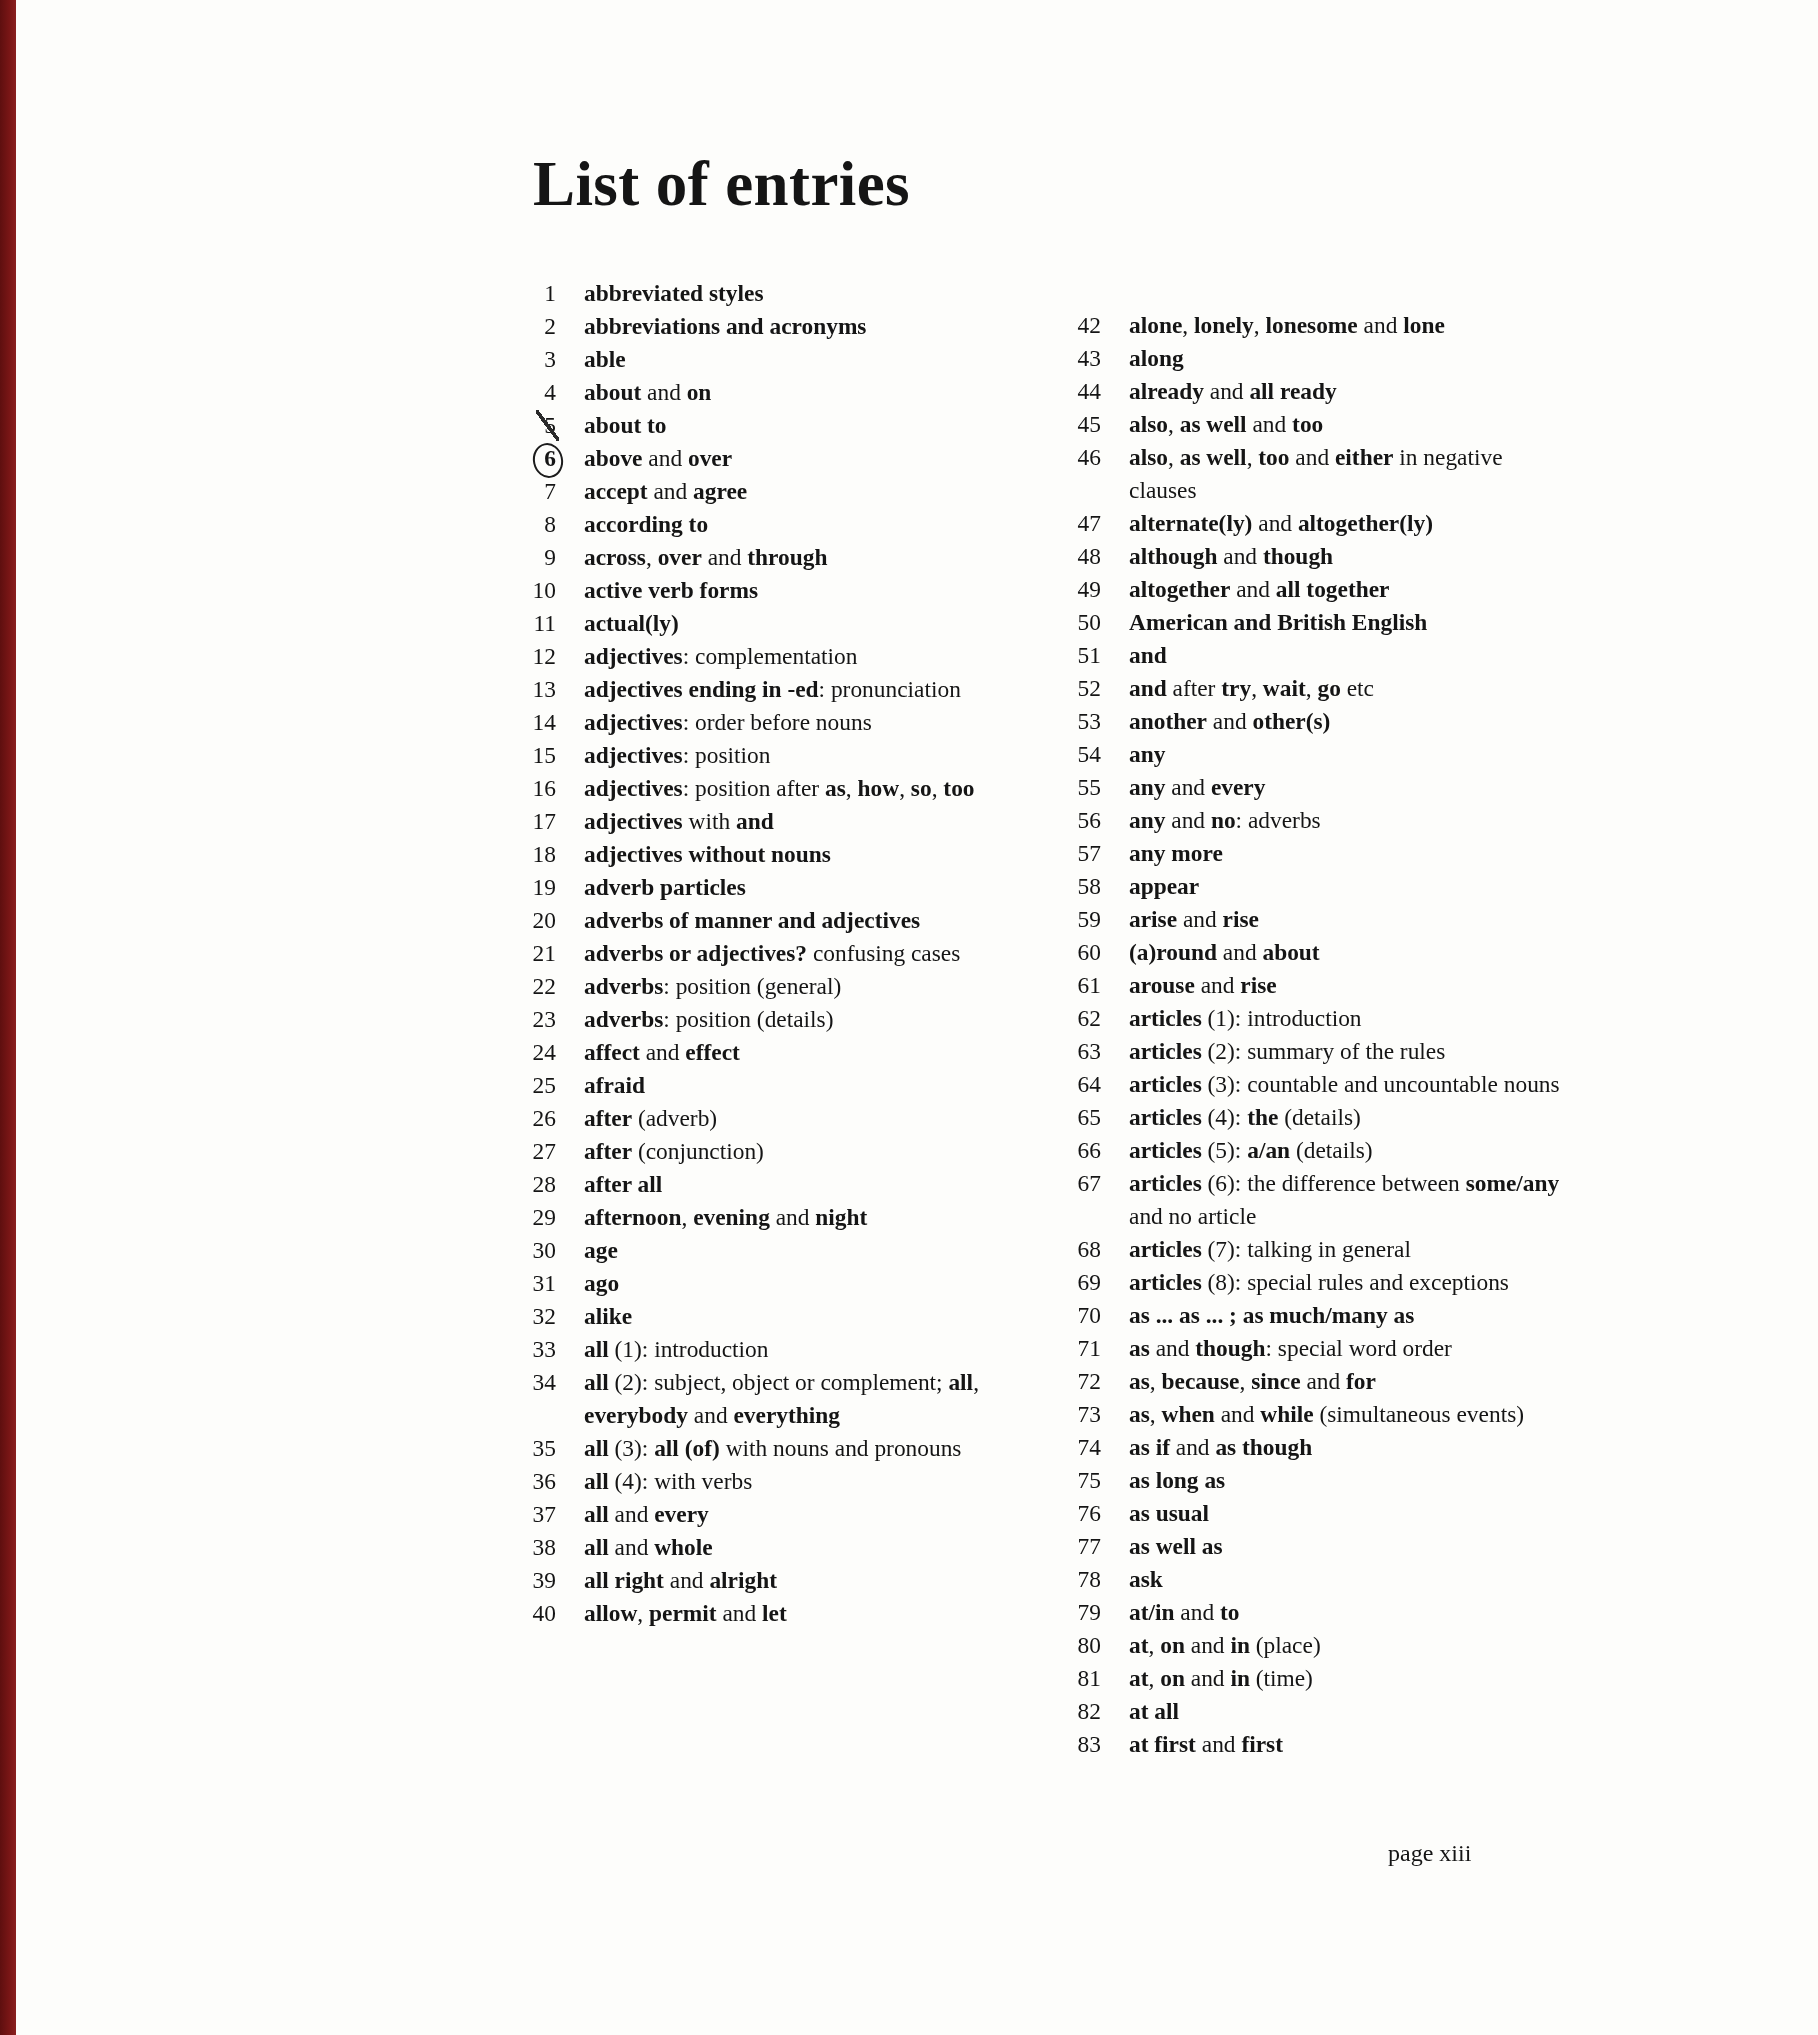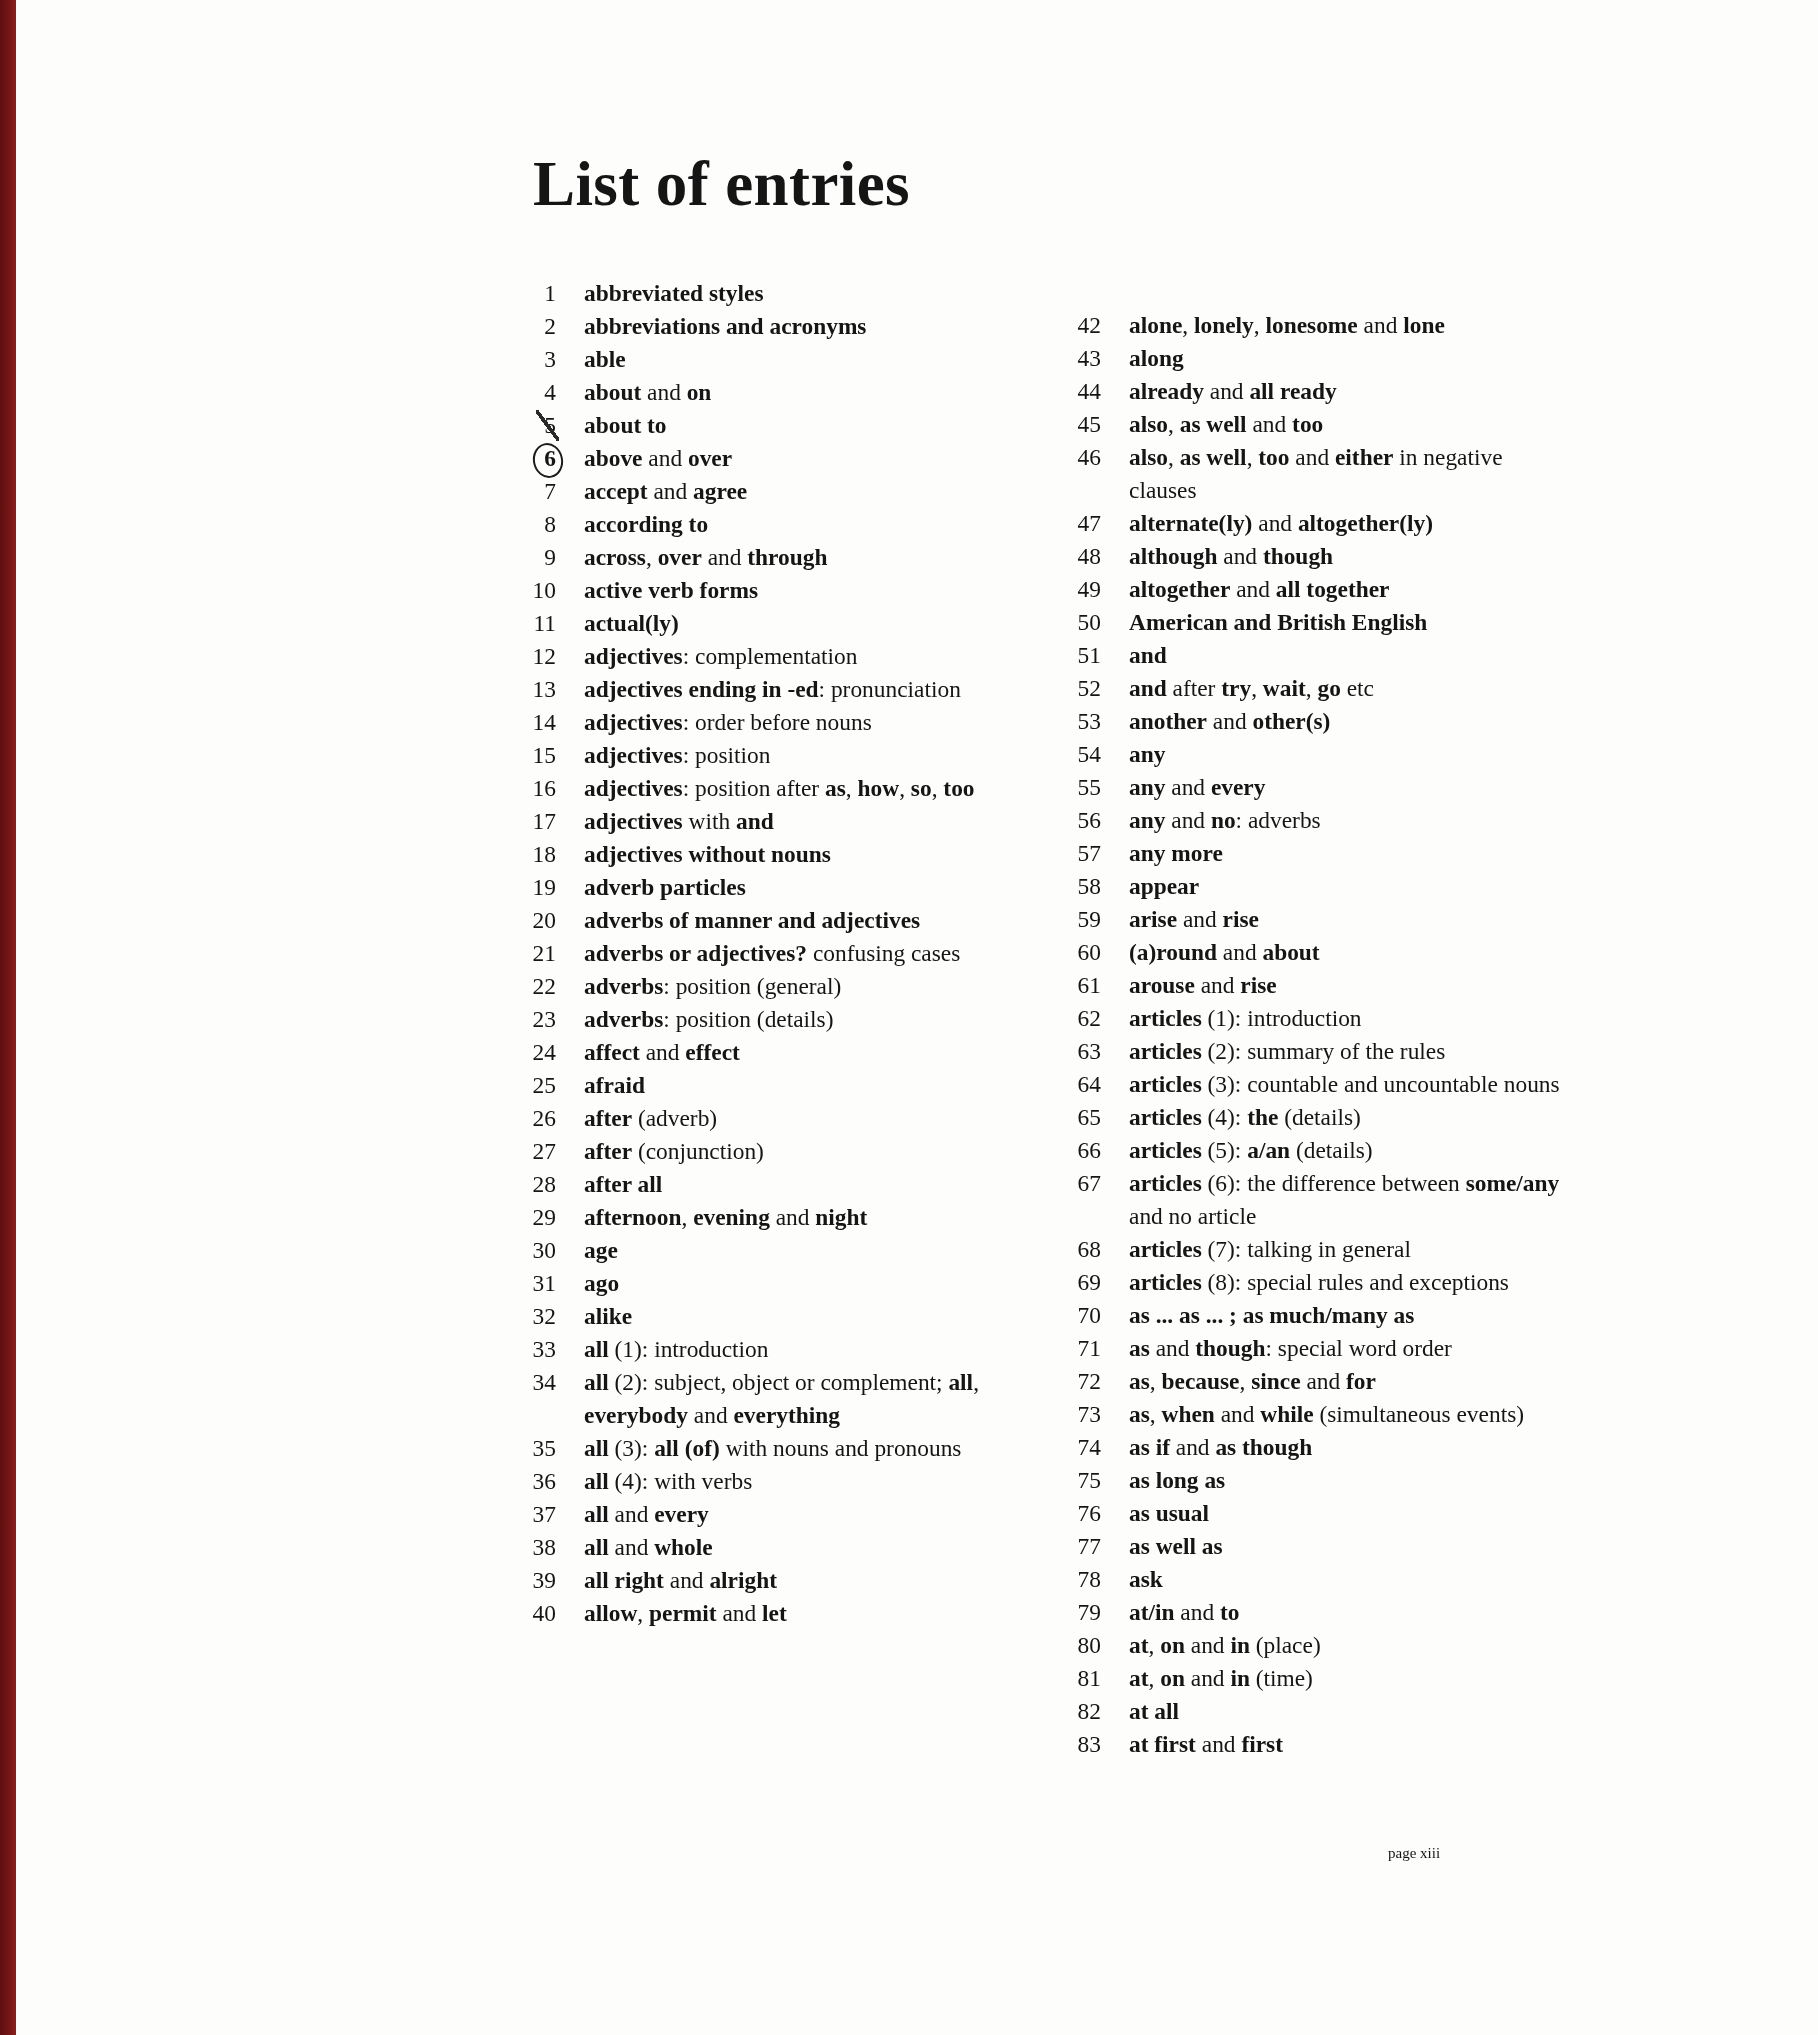--- a/index.html
+++ b/index.html
@@ -88,21 +88,21 @@
     height: 31px;
     border: 2.9px solid #1c1c1c;
     border-radius: 50%;
     transform: rotate(-12deg);
     pointer-events: none;
   }
   .page-footer {
     position: absolute;
     left: 1388px;
     top: 1837px;
-    font-size: 15px;
+    font-size: 24px;
     line-height: 33px;
   }
 </style>
 </head>
 <body>
 
 <div>
 
   <div class="edge-strip"></div>
 

